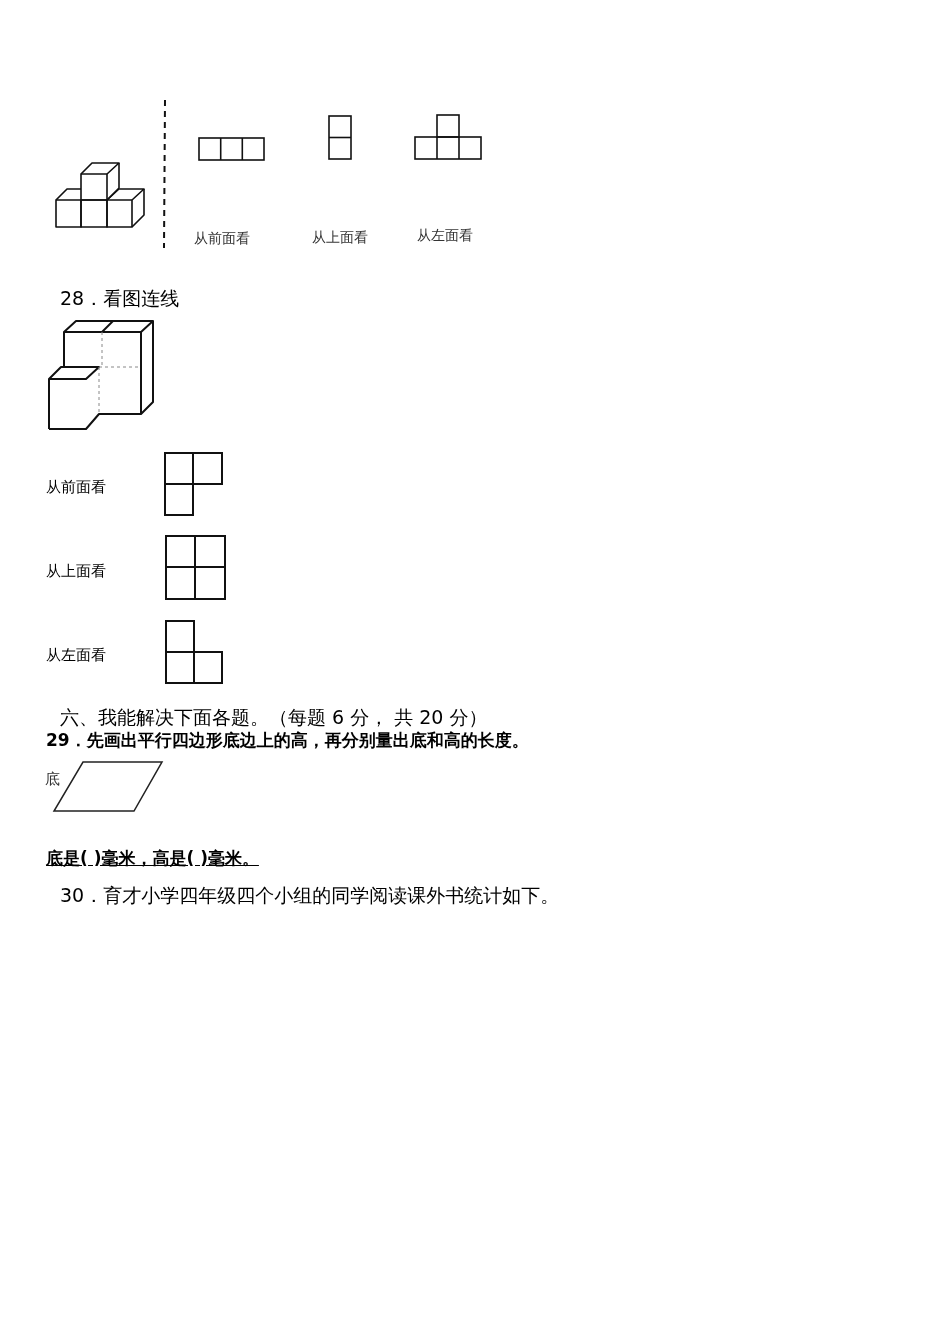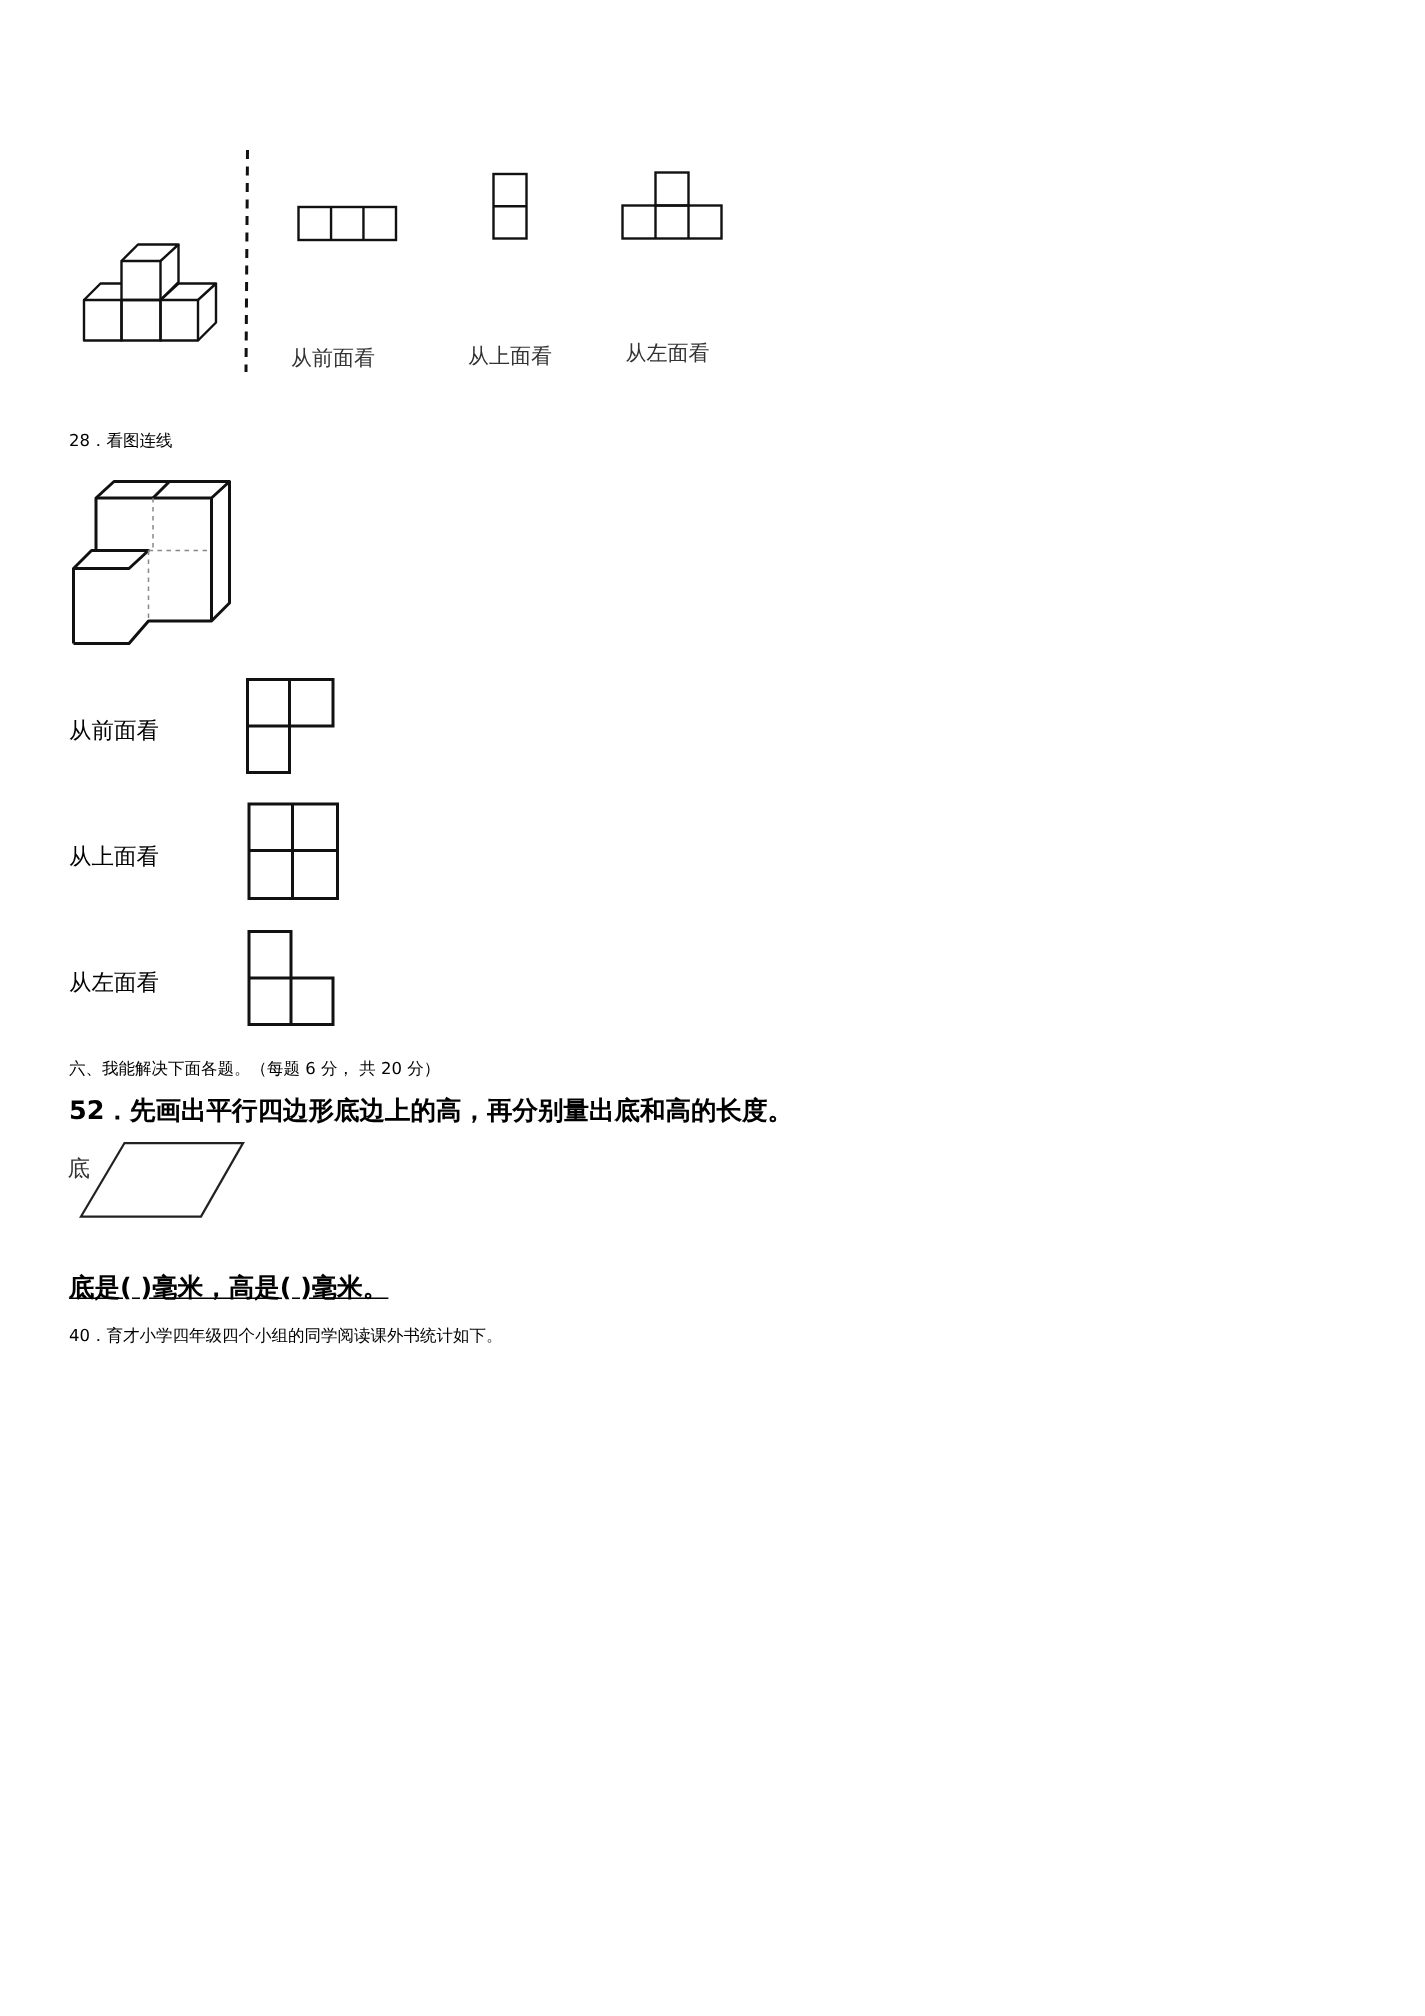--- a/index.html
+++ b/index.html
@@ -1,19 +1,19 @@
 <!DOCTYPE html>
 <html><head>
 <meta charset="utf-8">
 <style>
   html, body { margin: 0; padding: 0; background: #ffffff; }
   body { width: 950px; height: 1344px; position: relative; overflow: hidden;
          font-family: "DejaVu Sans", "Liberation Sans", sans-serif; color: #000; }
   .abs { position: absolute; }
-  .q-text { font-size: 11px; white-space: nowrap; }
+  .q-text { font-size: 19px; white-space: nowrap; margin-left: 14px; }
   .q-bold { font-size: 17px; font-weight: bold; white-space: nowrap; }
   .label-gray { font-size: 14px; color: #333; white-space: nowrap; }
   .view-label { font-size: 15px; white-space: nowrap; }
   svg { position: absolute; overflow: visible; }
 </style>
 </head>
 <body>
 
 <div>
   <svg style="left:52px;top:158px;" width="100" height="75">
@@ -105,21 +105,21 @@
       <rect x="1" y="1" width="28" height="62"></rect>
       <polyline points="29,32 57,32 57,63 29,63"></polyline>
       <line x1="1" y1="32" x2="29" y2="32"></line>
     </g>
   </svg>
 </div>
 
 <span class="abs q-text" style="left:46px;top:705px;">六、我能解决下面各题。（每题 6 分， 共 20 分）</span>
 
 <div>
-  <span class="abs q-bold" style="left:46px;top:729px;">52．先画出平行四边形底边上的高，再分别量出底和高的长度。</span>
+  <span class="abs q-bold" style="left:46px;top:729px;">29．先画出平行四边形底边上的高，再分别量出底和高的长度。</span>
   <span class="abs label-gray" style="left:45px;top:770px;font-size:15px;">底</span>
   <svg style="left:52px;top:760px;" width="114" height="54">
     <polygon points="31,2 110,2 82,51 2,51" fill="none" stroke="#222" stroke-width="1.5"></polygon>
   </svg>
   <span class="abs q-bold" style="left:46px;top:847px;text-decoration:underline;">底是(    )毫米，高是(    )毫米。</span>
 </div>
 
-<span class="abs q-text" style="left:46px;top:883px;">40．育才小学四年级四个小组的同学阅读课外书统计如下。</span>
+<span class="abs q-text" style="left:46px;top:883px;">30．育才小学四年级四个小组的同学阅读课外书统计如下。</span>
 
 </body></html>

